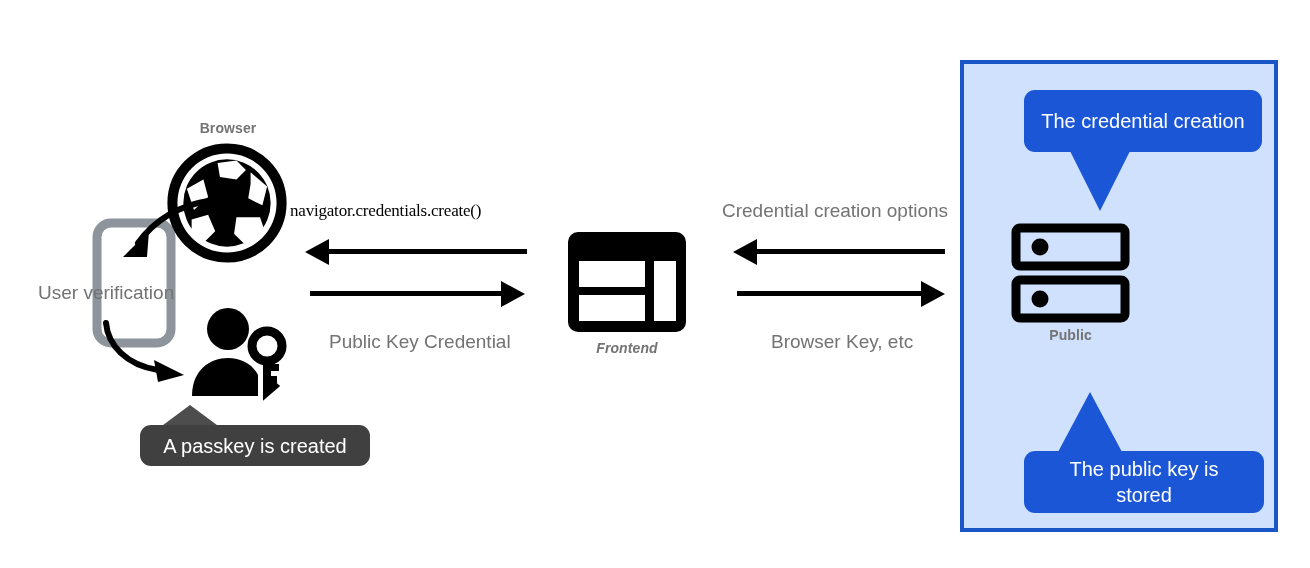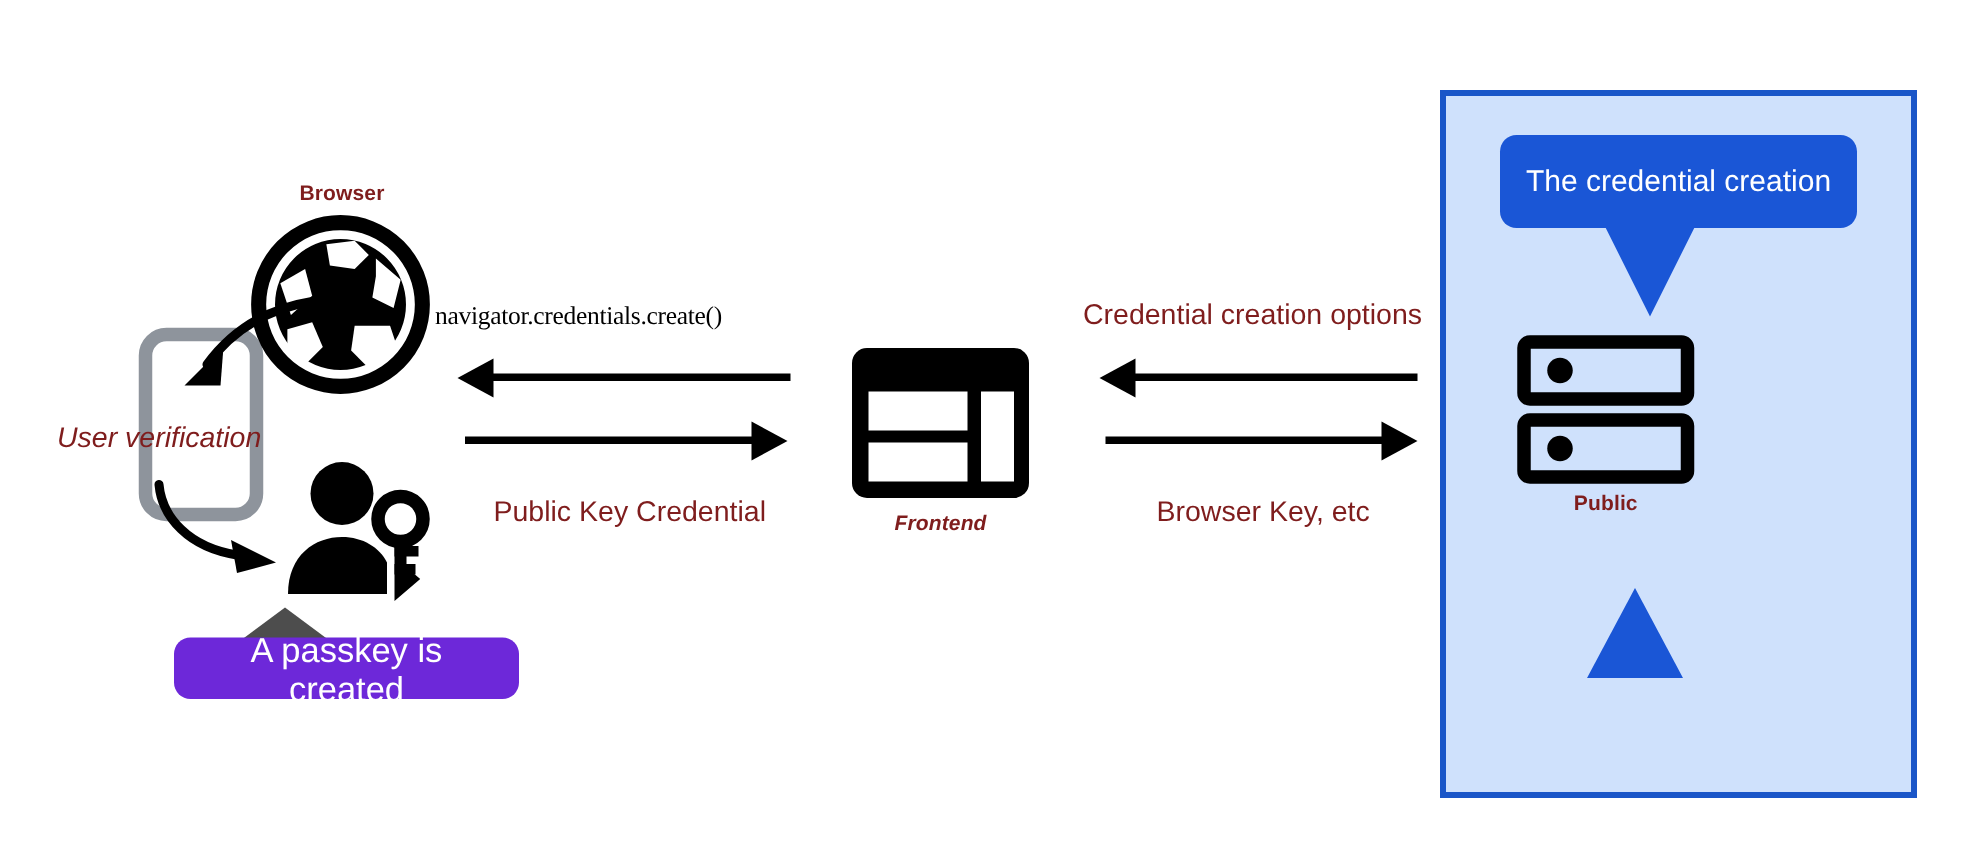--- a/index.html
+++ b/index.html
@@ -17,21 +17,21 @@
     width: 1310px;
     height: 568px;
     background: #ffffff;
     overflow: hidden;
   }
   .abs { position: absolute; }
 
   
   .label {
     font-family: "Liberation Sans", sans-serif;
-    color: #7f1d1d;
+    color: #737373;
     white-space: nowrap;
     line-height: 1.25;
   }
   .label-bold {
     font-weight: 700;
     font-size: 14px;
     letter-spacing: .1px;
   }
   .label-plain {
     font-weight: 400;
@@ -58,23 +58,24 @@
     border-radius: 11px;
     color: #ffffff;
     font-family: "Liberation Sans", sans-serif;
     font-size: 20px;
     line-height: 26px;
     text-align: center;
     display: flex;
     align-items: center;
     justify-content: center;
     padding: 6px 12px;
+    margin-left: 24px;
   }
   .callout-blue { background: #1a56d6; }
-  .callout-gray { background: #6d28d9; font-size: 23px; }
+  .callout-gray { background: #404040; font-size: 20px; }
 
   
   .tail { width: 0; height: 0; }
 
   
   .arrow-line {
     background: #000;
     height: 5px;
   }
   .arrowhead { width: 0; height: 0; }
@@ -119,20 +120,28 @@
       <circle cx="27" cy="74" r="8.5" fill="#000"></circle>
     </svg>
   </div>
   <div class="abs label label-bold" style="left:1013px; top:327px; width:115px; text-align:center;">Public</div>
 
   <div class="abs tail" style="left:1058px; top:392px;
               border-left:32px solid transparent;
               border-right:32px solid transparent;
               border-bottom:60px solid #1a56d6;"></div>
 
+  <div class="abs" style="left:1000px; top:451px; width:240px; height:62px;">
+    <div class="callout callout-blue" style="width:240px; height:62px;">
+      <span>
+        <span>The public key is</span><br>
+        <span>stored</span>
+      </span>
+    </div>
+  </div>
 
   <div class="abs" style="left:568px; top:232px; width:118px; height:100px;">
     <svg width="118" height="100" viewBox="0 0 118 100" aria-hidden="true">
       <rect x="0" y="0" width="118" height="100" rx="10" ry="10" fill="#000"></rect>
       <rect x="11" y="29" width="66" height="26" fill="#fff"></rect>
       <rect x="11" y="63" width="66" height="26" fill="#fff"></rect>
       <rect x="86" y="29" width="22" height="60" fill="#fff"></rect>
     </svg>
   </div>
   <div class="abs label label-bold" style="left:568px; top:340px; width:118px; text-align:center;font-style:italic;">Frontend</div>
@@ -161,21 +170,21 @@
     </svg>
   </div>
 
   <div class="abs" style="left:105px; top:195px; width:110px; height:75px;">
     <svg width="110" height="75" viewBox="0 0 110 75" aria-hidden="true">
       <path d="M103 6 C 78 10, 52 22, 33 48" fill="none" stroke="#000" stroke-width="6" stroke-linecap="round"></path>
       <polygon points="18,62 44,36 42,62" fill="#000"></polygon>
     </svg>
   </div>
 
-  <div class="abs label label-plain" style="left:38px; top:281px;font-style:italic;">User verification</div>
+  <div class="abs label label-plain" style="left:38px; top:281px;">User verification</div>
 
   <div class="abs" style="left:100px; top:320px; width:100px; height:65px;">
     <svg width="100" height="65" viewBox="0 0 100 65" aria-hidden="true">
       <path d="M6 3 C 8 25, 26 45, 58 50" fill="none" stroke="#000" stroke-width="6" stroke-linecap="round"></path>
       <polygon points="84,55 54,40 58,62" fill="#000"></polygon>
     </svg>
   </div>
 
   <div class="abs" style="left:190px; top:308px; width:102px; height:88px;">
     <svg width="102" height="88" viewBox="0 0 102 88" aria-hidden="true">

